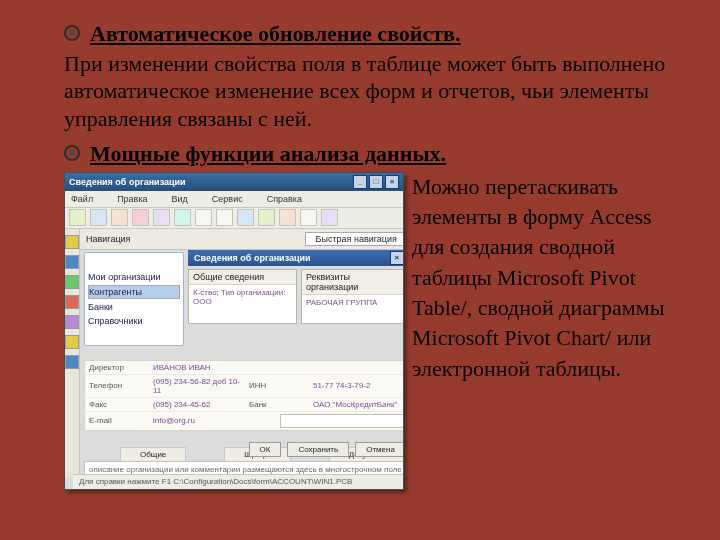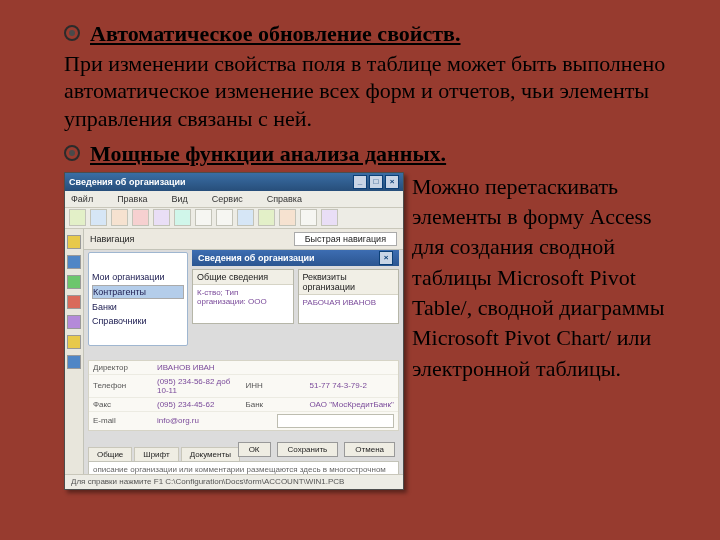--- a/index.html
+++ b/index.html
@@ -129,30 +129,30 @@
   .card .ch{ background:#f1efe6; padding:2px 4px; border-bottom:1px solid #d6d4c6;}
   .card .cb{ padding:3px 4px; min-height:22px; font-size:8px; color:#7a4a9a; }
   .form { margin:12px 4px; background:#faf9f4; border:1px solid #d6d4c6; }
   .frow{ display:flex; align-items:center; padding:2px 4px; gap:4px; border-top:1px solid #ecebe2;}
   .frow:first-child{border-top:none;}
   .flab{ width:60px; color:#555; font-size:8px;}
   .fval{ flex:1; color:#7a4a9a; font-size:8px;}
   .fbox{ flex:1; height:12px; background:#fff; border:1px solid #bdbdb0;}
   .tabstrip{ display:flex; gap:2px; padding:4px 4px 0 4px; }
   .tab{ background:#efede3; border:1px solid #c9c7ba; border-bottom:none;
-        padding:2px 8px; font-size:8px; }
+        padding:2px 19px; font-size:8px;margin-left:36px; }
   .bigbox{ margin:0 4px; background:#fff; border:1px solid #c3c3b8; height:38px;
            padding:3px 4px; font-size:8px; color:#666; }
   .bluelink{ color:#1845a0; margin:4px 6px 0 6px; font-size:8px; }
   .bluelink .dot{ display:inline-block; width:7px; height:7px; background:#d9534f;
                   border-radius:50%; margin-right:3px; vertical-align:middle;}
   .btnbar{ position:absolute; bottom:20px; right:8px; display:flex; gap:6px; }
   .btn{ background:#efede3; border:1px solid #999; padding:2px 10px; font-size:8px;}
   .statusbar{
-    position:absolute; left:0; right:0; bottom:0; height:14px;
+    position:absolute; left:8px; right:0; bottom:0; height:14px;
     background:#edece5; border-top:1px solid #c9c7ba;
     font-size:8px; color:#555; display:flex; align-items:center; padding:0 6px;
   }
 </style>
 </head>
 <body>
 
 <div class="slide">
   <div class="bullet-row">
     <span class="odot"></span>
@@ -228,21 +228,21 @@
                 <span>Сведения об организации</span>
                 <span class="x">×</span>
               </div>
               <div class="twocol">
                 <div class="card">
                   <div class="ch">Общие сведения</div>
                   <div class="cb">К-ство; Тип организации: ООО</div>
                 </div>
                 <div class="card">
                   <div class="ch">Реквизиты организации</div>
-                  <div class="cb">РАБОЧАЯ ИВАНОВ</div>
+                  <div class="cb">РАБОЧАЯ ГРУППА</div>
                 </div>
               </div>
             </div>
           </div>
 
           <div class="form">
             <div class="frow">
               <span class="flab">Директор</span>
               <span class="fval">ИВАНОВ ИВАН</span>
             </div>

